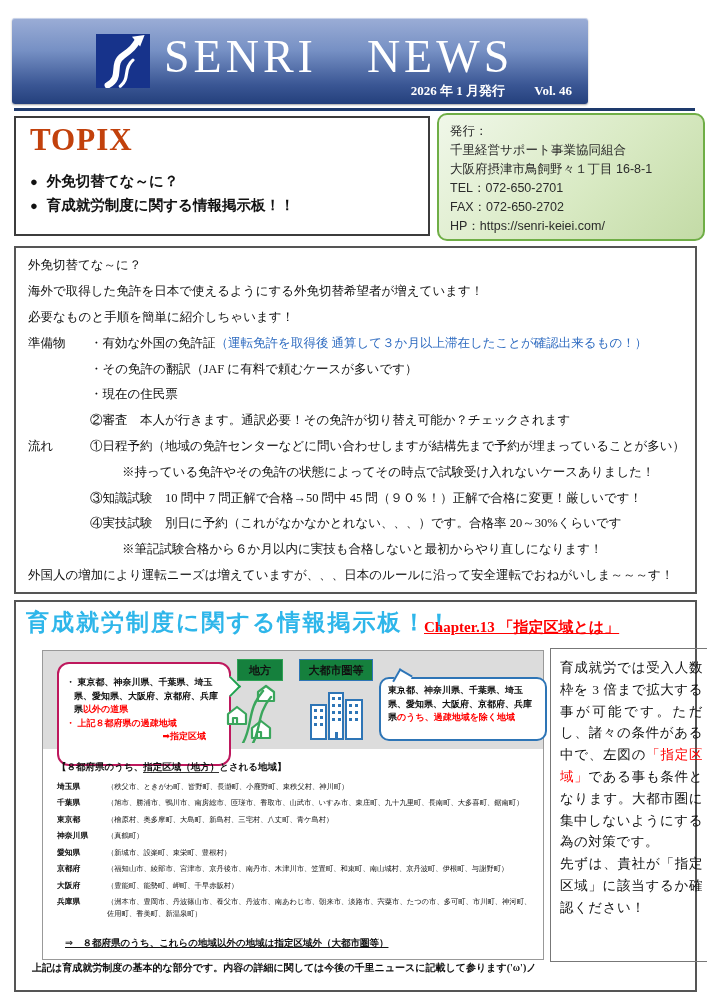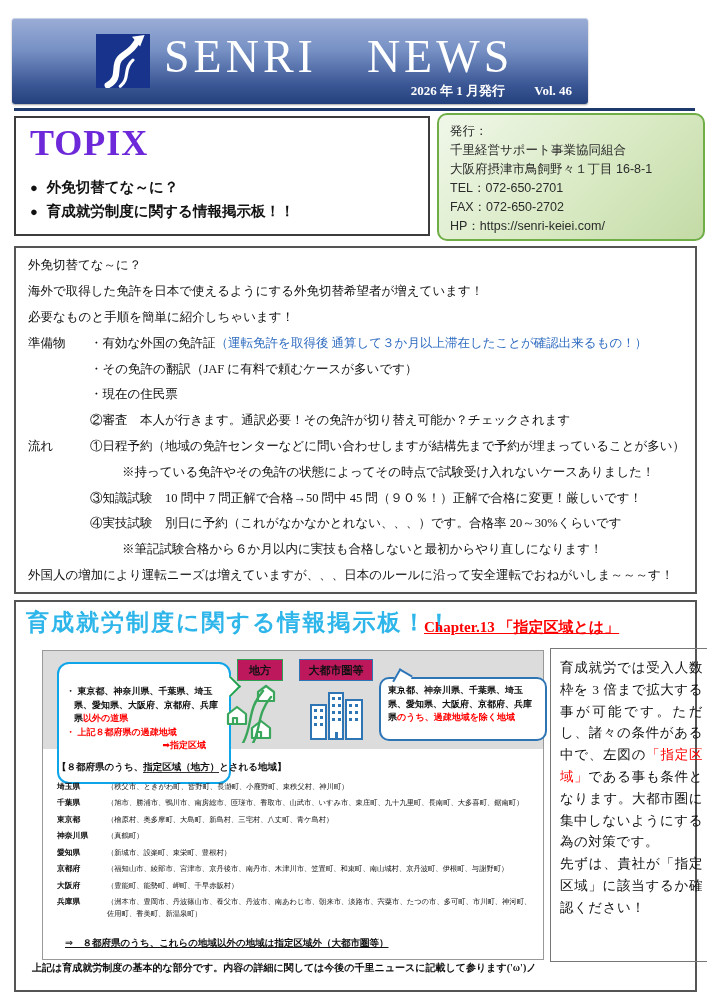--- a/index.html
+++ b/index.html
@@ -23,21 +23,21 @@
   }
   .hd-issue{
     position:absolute;right:16px;bottom:4px;color:#ffffff;font-weight:bold;
     font-size:13px;white-space:nowrap;
   }
   .hd-issue .vol{margin-left:26px;}
   .header-underline{position:absolute;left:14px;top:108px;width:681px;height:3px;background:#1e3a6c;}
 
   
   .topix-box{position:absolute;left:14px;top:116px;width:412px;height:116px;border:2px solid #3c3c3c;background:#fff;}
-  .topix-title{color:#6d28d9;font-weight:bold;font-size:36px;margin:4px 0 0 14px;letter-spacing:1px;}
+  .topix-title{color:#c2410c;font-weight:bold;font-size:31px;margin:4px 0 0 14px;letter-spacing:1px;}
   .topix-items{margin:12px 0 0 14px;font-size:14.5px;font-weight:bold;}
   .topix-item{display:flex;align-items:center;line-height:1.65;}
   .topix-item .blt{font-size:13px;margin-right:9px;}
 
   
   .pub-box{
     position:absolute;left:437px;top:113px;width:253px;height:117px;
     border:2.5px solid #6fae46;border-radius:10px;
     background:linear-gradient(135deg,#f0f7e9 0%,#d9eac4 55%,#c3dba6 100%);
     font-size:12.5px;color:#2b2b2b;padding:7px 0 0 11px;line-height:1.52;
@@ -54,31 +54,31 @@
 
   
   .board-box{position:absolute;left:14px;top:600px;width:679px;height:388px;border:2px solid #555;background:#fff;}
   .board-title{position:absolute;left:10px;top:5px;font-weight:bold;font-size:23px;color:#2eb6ea;letter-spacing:2px;white-space:nowrap;}
   .board-chapter{position:absolute;left:408px;top:16px;color:#ff0000;font-weight:bold;font-size:15px;text-decoration:underline;white-space:nowrap;}
 
   .diagram-box{position:absolute;left:26px;top:48px;width:500px;height:308px;border:1px solid #999;background:#fff;}
   .gray-band{position:absolute;left:0;top:0;width:500px;height:98px;background:#dcdcdc;}
 
   .bubble{position:absolute;background:#fff;font-size:9px;font-weight:bold;line-height:1.5;}
-  .bubble-l{left:14px;top:11px;width:156px;height:76px;border:2px solid #0ea5e9;border-radius:12px;padding:21px 7px;}
+  .bubble-l{left:14px;top:11px;width:156px;height:76px;border:2px solid #be185d;border-radius:12px;padding:12px 7px;}
   .bubble-r{left:336px;top:26px;width:150px;height:50px;border:2px solid #2e75b6;border-radius:10px;padding:5px 7px;}
   .tail-r{position:absolute;right:-8.5px;top:15px;width:13px;height:13px;background:#fff;
     border-top:2px solid #1fa14e;border-right:2px solid #1fa14e;transform:rotate(45deg);}
   .tail-l{position:absolute;left:14px;top:-8.5px;width:13px;height:13px;background:#fff;
     border-top:2px solid #2e75b6;border-left:2px solid #2e75b6;transform:rotate(30deg);}
   .red{color:#ff0000;}
   .bubble-arrow{text-align:right;padding-right:16px;color:#ff0000;}
   .hang{text-indent:-8px;padding-left:8px;}
 
-  .tag-label{position:absolute;background:#be185d;text-align:center;font-size:11px;font-weight:bold;
+  .tag-label{position:absolute;background:#15803d;text-align:center;font-size:11px;font-weight:bold;
     display:flex;align-items:center;justify-content:center;}
   .tag-local{left:194px;top:8px;width:44px;height:20px;border:1.5px solid #2ea155;}
   .tag-metro{left:256px;top:8px;width:72px;height:20px;border:1.5px solid #2e75b6;}
   .icon-houses{position:absolute;left:182px;top:30px;width:62px;height:62px;}
   .icon-buildings{position:absolute;left:266px;top:34px;width:56px;height:56px;}
 
   .tbl-title{position:absolute;left:14px;top:110px;font-size:9.5px;font-weight:bold;white-space:nowrap;}
   .tbl-title .u{border-bottom:1px solid #333;}
   .tbl-rows{position:absolute;left:14px;top:130px;width:476px;}
   .p-row{display:flex;margin-bottom:5.2px;}

